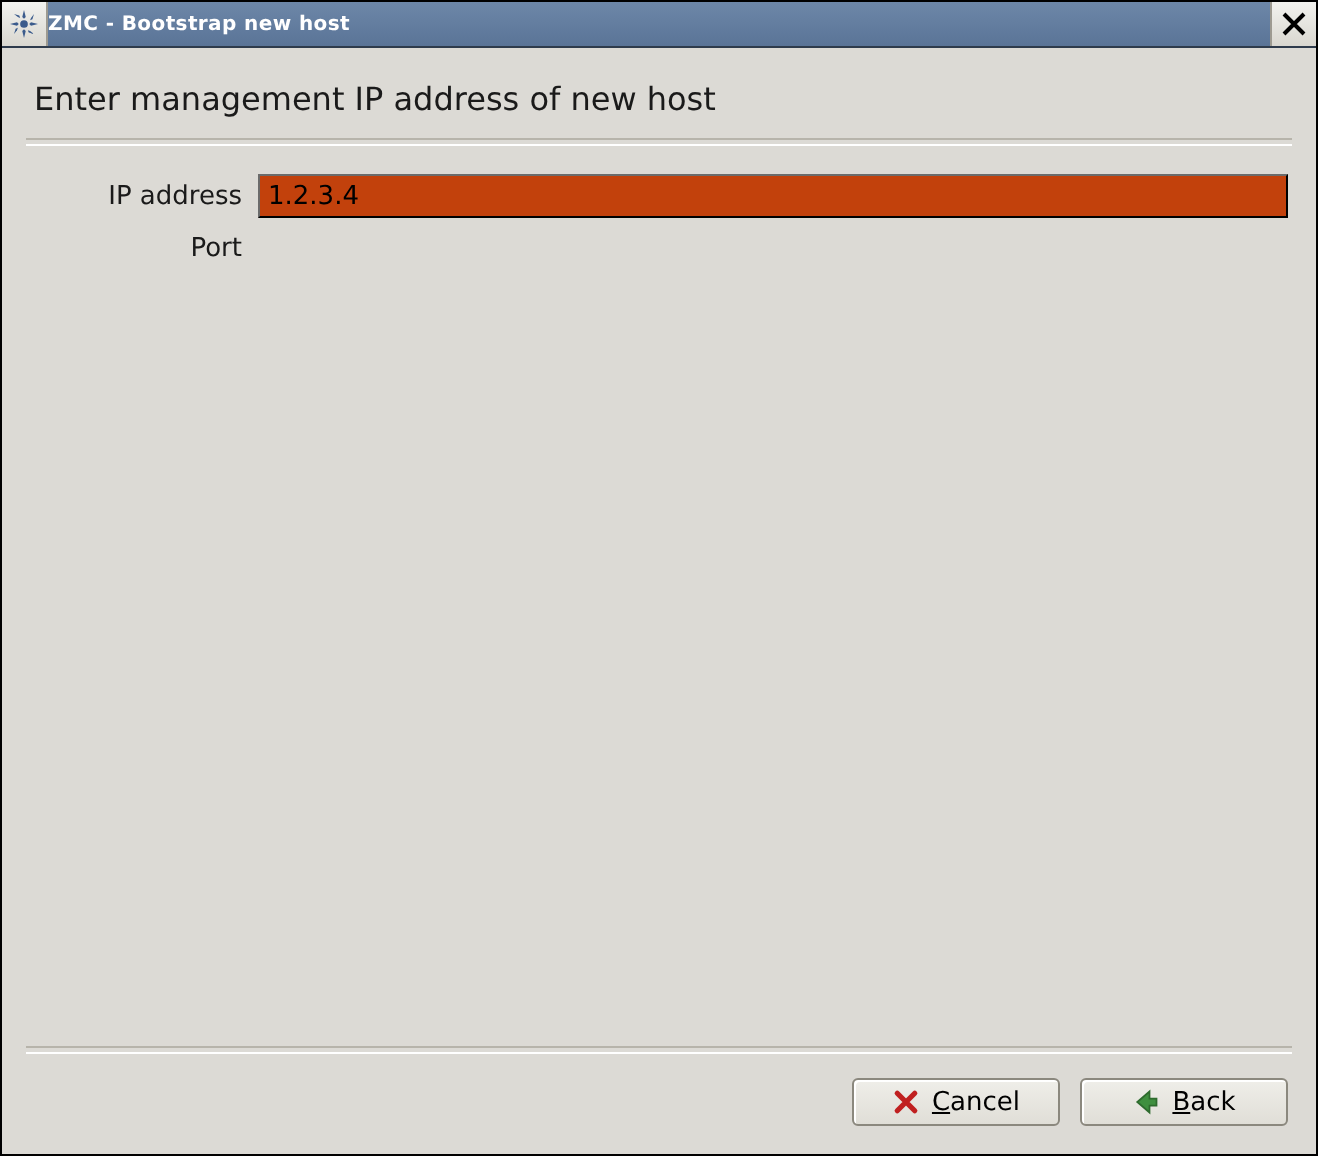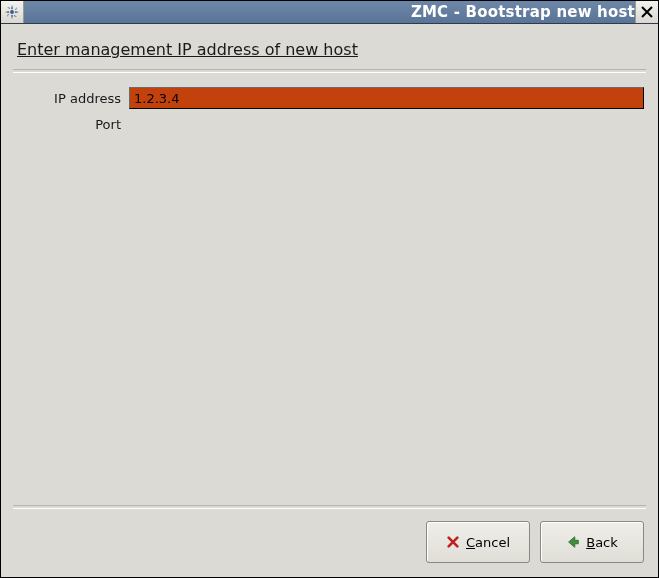--- a/index.html
+++ b/index.html
@@ -27,22 +27,22 @@
     border-bottom:1px solid #2e3b4c;
   }
   .titlebar .app-icon{
     width:22px;height:22px;
     display:flex;align-items:center;justify-content:center;
     background:linear-gradient(to bottom,#f2f2ef,#d9d7d0);
     border-right:1px solid #9d9a91;
   }
   .titlebar .app-icon svg{width:14px;height:14px;}
   .titlebar .title{
-    flex:1;text-align:right;
-    font-size:15px;
+    flex:1;text-align:left;
+    font-size:10px;
     letter-spacing:.2px;
   }
   .titlebar .close{
     width:22px;height:22px;
     display:flex;align-items:center;justify-content:center;
     background:linear-gradient(to bottom,#f2f2ef,#d9d7d0);
     border-left:1px solid #9d9a91;
     color:#000;font-weight:bold;cursor:pointer;
   }
   .titlebar .close svg{width:12px;height:12px;}
@@ -50,21 +50,20 @@
   .client{
     flex:1;
     display:flex;flex-direction:column;
     padding:10px 12px 12px 12px;
     box-sizing:border-box;
   }
   .heading{
     font-size:16px;
     color:#1a1a1a;
     padding:6px 4px 10px 4px;
-    text-decoration:underline;
   }
   .hr{
     height:2px;
     border-top:1px solid #b7b4ab;
     border-bottom:1px solid #ffffff;
     margin-bottom:14px;
   }
   .form{
     display:grid;
     grid-template-columns:110px 1fr;
@@ -98,21 +97,21 @@
     margin:4px 0 12px 0;
   }
   .buttons{
     display:flex;
     justify-content:flex-end;
     gap:10px;
     padding:0 2px 2px 0;
   }
   button.btn{
     min-width:104px;
-    height:42px;
+    height:24px;
     box-sizing:border-box;
     font:inherit;
     color:#000;
     background:linear-gradient(to bottom,#efeee9 0%,#e0ded7 100%);
     border:1px solid #8b887e;
     border-radius:3px;
     box-shadow:inset 1px 1px 0 #fff;
     display:inline-flex;align-items:center;justify-content:center;
     gap:6px;
     cursor:pointer;

